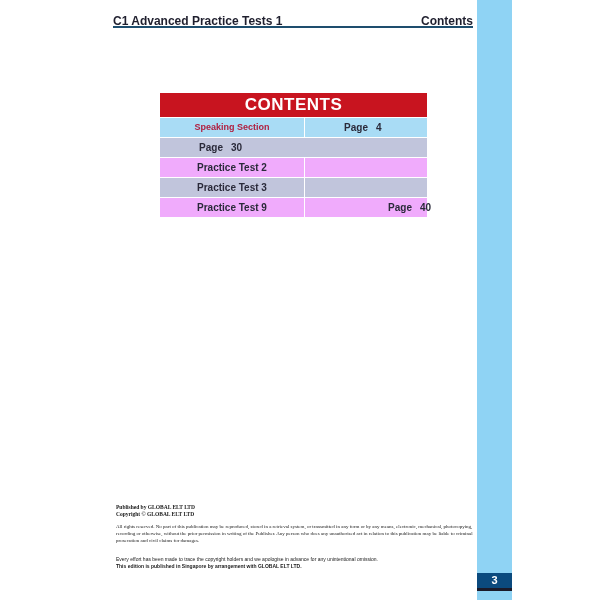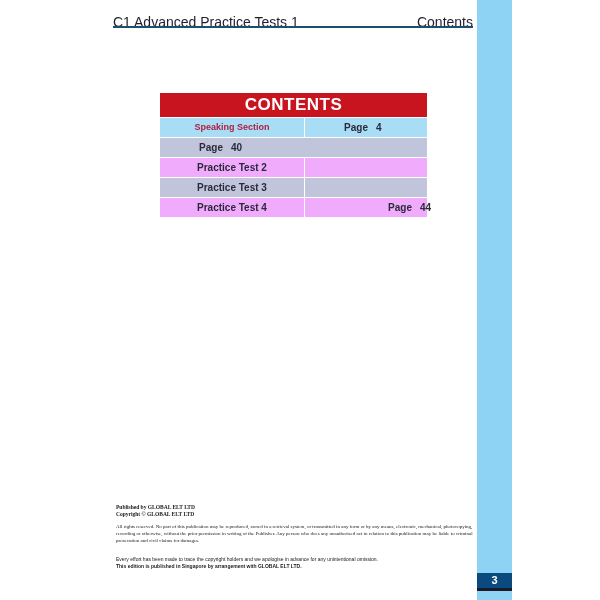--- a/index.html
+++ b/index.html
@@ -13,21 +13,21 @@
     .page-tab {
       position: absolute; left: 477px; top: 573px; width: 35px; height: 15px;
       background: #0b4a7e; color: #ffffff; font-weight: bold; font-size: 11px;
       text-align: center; line-height: 15px;
     }
     .page-tab-rule {
       position: absolute; left: 477px; top: 588px; width: 35px; height: 3px; background: #1a1a2a;
     }
     .running-head {
       position: absolute; left: 113px; top: 14px; width: 360px; height: 12px;
-      font-size: 14px; font-weight: normal; color: #1f1f2e;
+      font-size: 12px; font-weight: bold; color: #1f1f2e;
     }
     .running-head .left { position: absolute; left: 0; top: 0; }
     .running-head .right { position: absolute; right: 0; top: 0; }
     .head-rule {
       position: absolute; left: 113px; top: 26px; width: 360px; height: 2px; background: #1e4e6e;
     }
     .contents-table {
       position: absolute; left: 160px; top: 93px; width: 267px;
     }
     .contents-title {
@@ -76,36 +76,36 @@
 
   <div class="row sky">
     <div class="cell c1">Speaking Section</div>
     <div class="cell c2">
       <span>Page</span><span class="page-num">4</span>
     </div>
   </div>
 
   <div class="row lav">
     <div class="cell c2">
-      <span>Page</span><span class="page-num">40</span>
+      <span>Page</span><span class="page-num">30</span>
     </div>
   </div>
 
   <div class="row sand">
     <div class="cell c1">Practice Test 2</div>
   </div>
 
   <div class="row lav">
     <div class="cell c1">Practice Test 3</div>
   </div>
 
   <div class="row sand">
-    <div class="cell c1">Practice Test 4</div>
+    <div class="cell c1">Practice Test 9</div>
     <div class="cell c2">
-      <span>Page</span><span class="page-num">44</span>
+      <span>Page</span><span class="page-num">40</span>
     </div>
   </div>
 </div>
 
 <div class="imprint">
   <div class="pub">Published by GLOBAL ELT LTD</div>
   <div class="copy">Copyright © GLOBAL ELT LTD</div>
   <div class="rights">All rights reserved. No part of this publication may be reproduced, stored in a retrieval system, or transmitted in any form or by any means, electronic, mechanical, photocopying, recording or otherwise, without the prior permission in writing of the Publisher. Any person who does any unauthorised act in relation to this publication may be liable to criminal prosecution and civil claims for damages.</div>
 </div>
 

